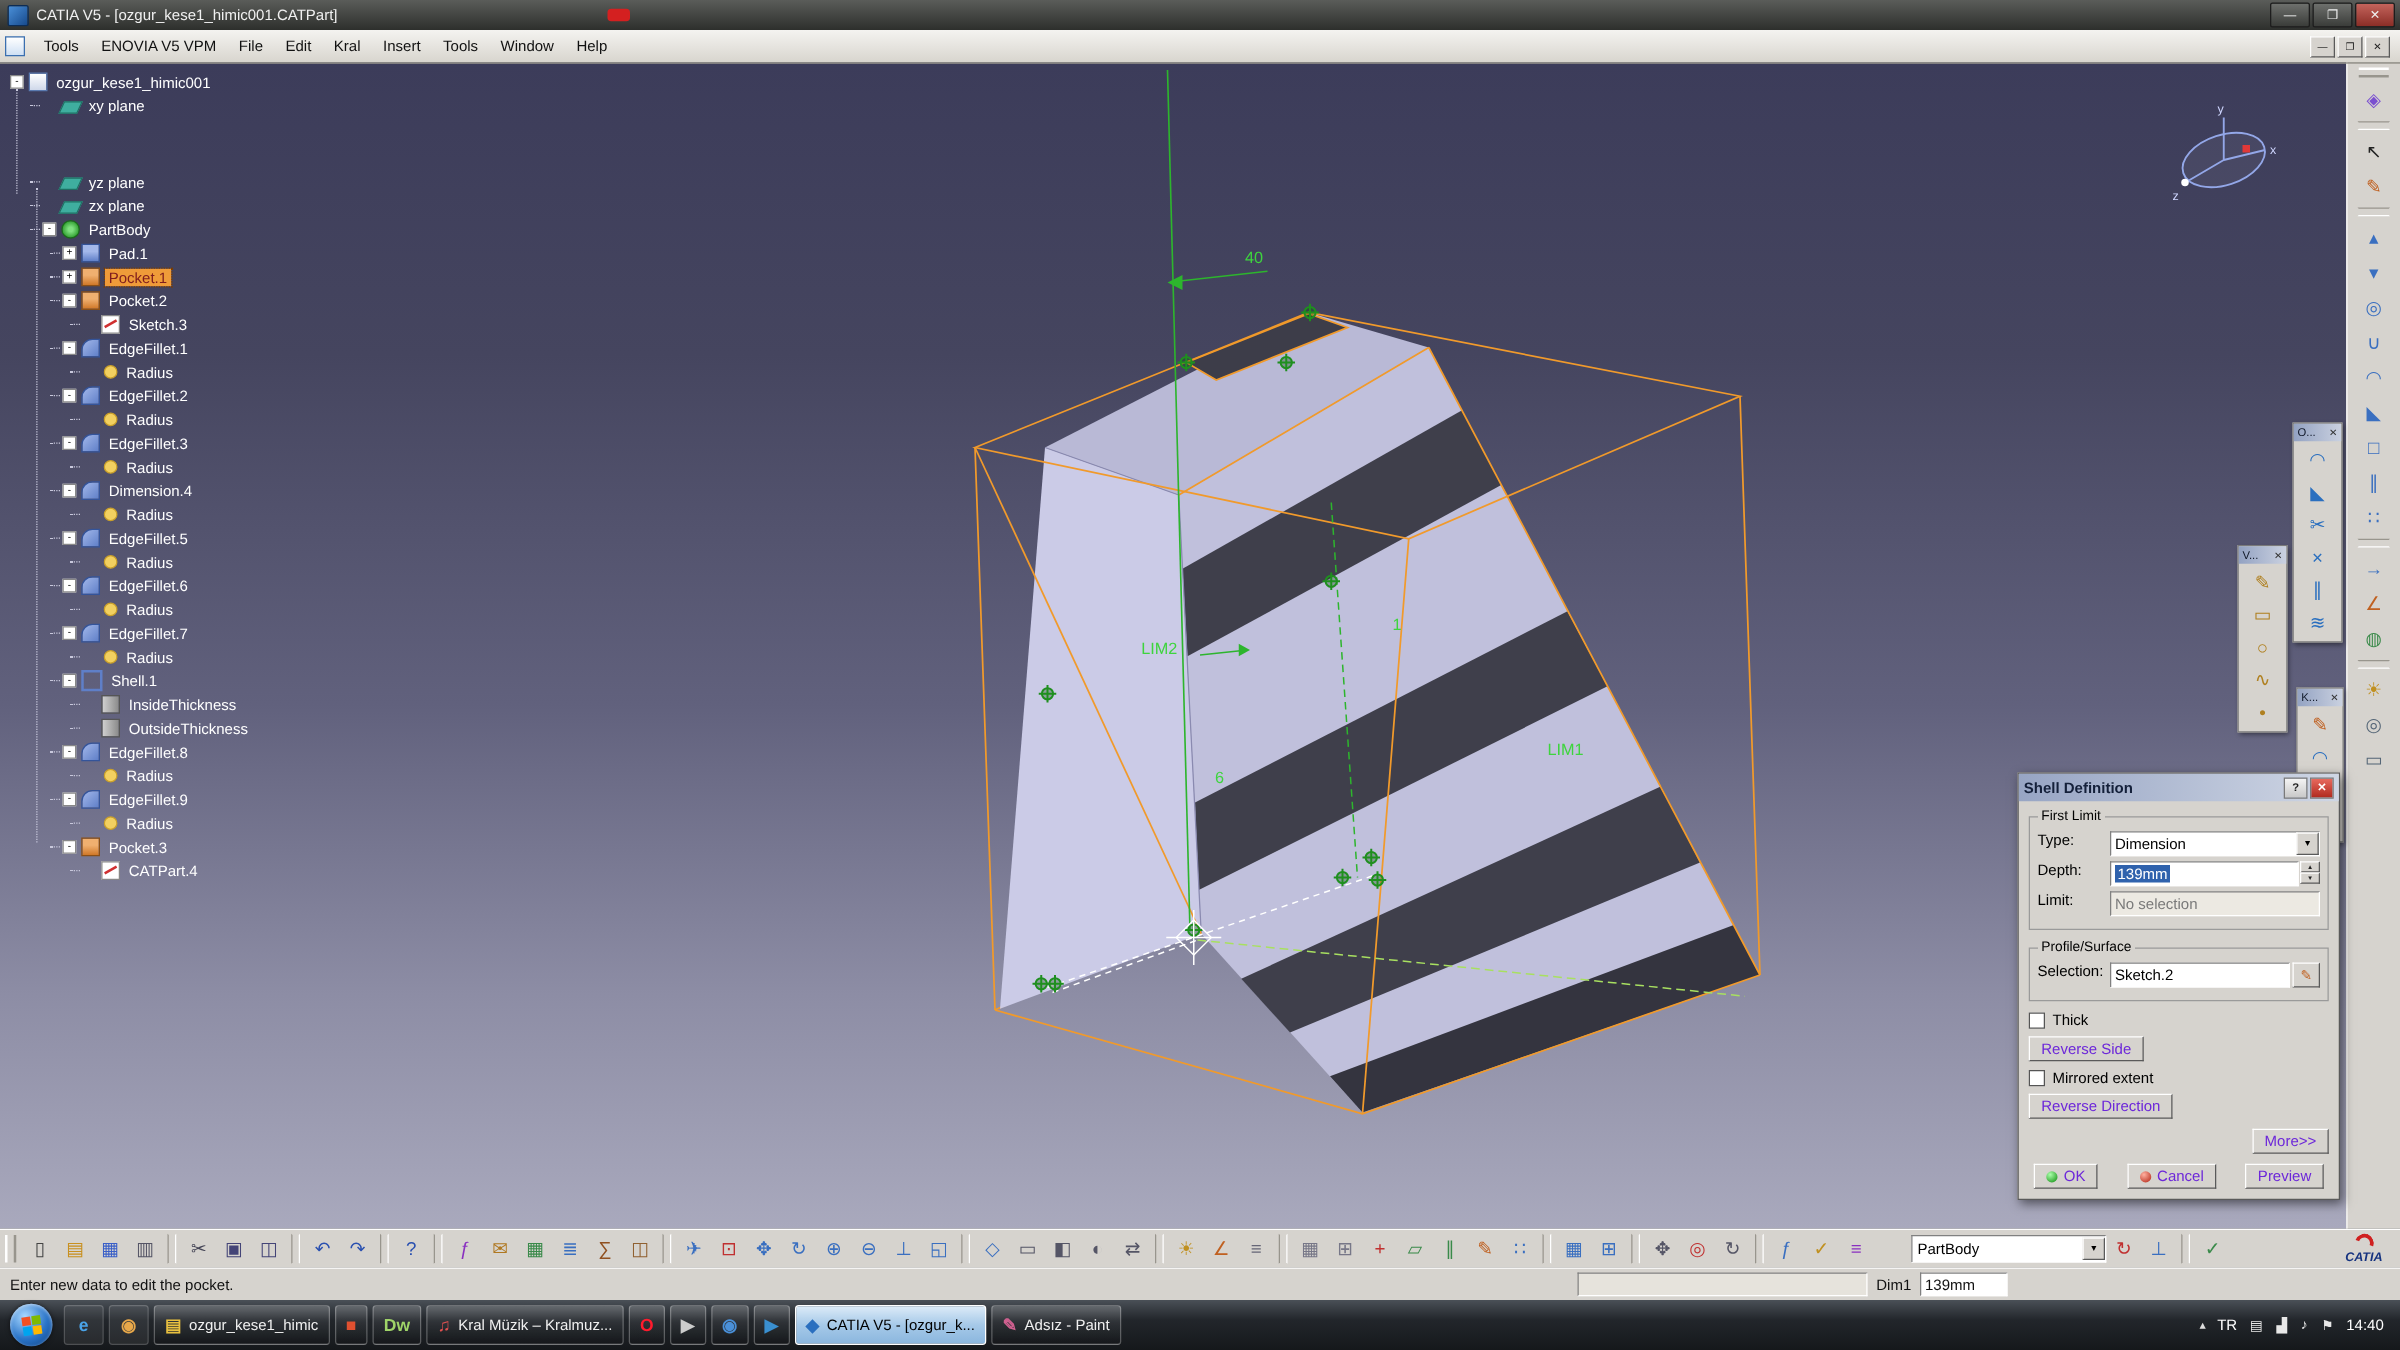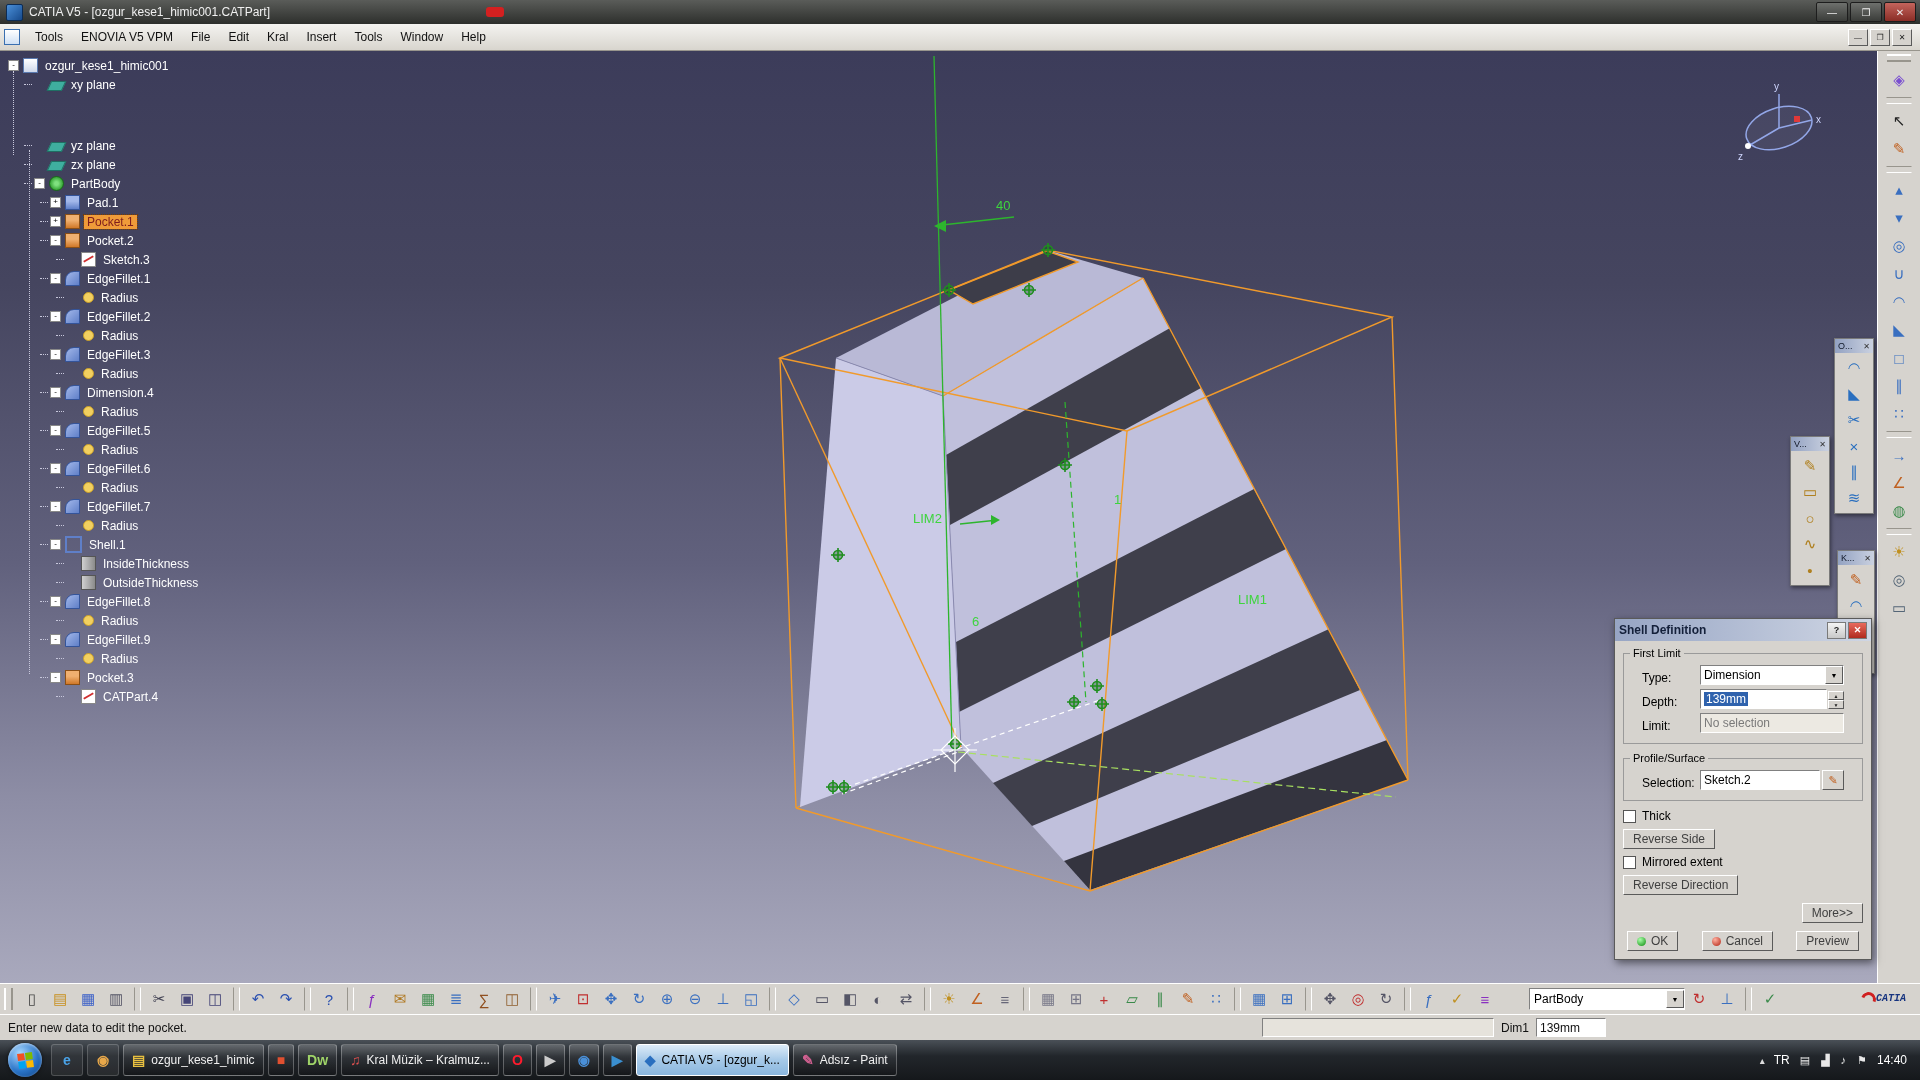--- a/index.html
+++ b/index.html
@@ -69,46 +69,46 @@
 
   
   .dialog{position:absolute;left:1614px;top:618px;width:258px;background:#d6d3ce;border:1px solid #5a5a5a;box-shadow:2px 3px 8px rgba(0,0,0,.5);font-size:12px;color:#000;z-index:60;box-sizing:border-box;}
   .dlg-title{height:22px;background:linear-gradient(90deg,#97a5c4,#cfd6e4);display:flex;align-items:center;padding:0 4px;font-weight:bold;color:#14203a;}
   .dlg-title span:first-child{flex:1;}
   .dbtn{width:17px;height:15px;display:flex;align-items:center;justify-content:center;font-size:9px;background:linear-gradient(#f4f4f4,#c8c8c8);border:1px solid #7a7a7a;margin-left:2px;color:#222;}
   .dbtn.red{background:linear-gradient(#e86a5e,#b02a1e);color:#fff;}
   .dlg-body{padding:6px 8px 8px;}
   fieldset{border:1px solid #9a9a9a;margin:0 0 8px;padding:2px 6px 6px;}
   legend{font-size:11px;padding:0 3px;}
-  .frow{display:flex;align-items:flex-end;margin:4px 12px;}
+  .frow{display:flex;align-items:flex-start;margin:4px 0;}
   .flabel{width:58px;flex:none;}
   .combo{flex:1;height:18px;background:#fff;border:1px solid;border-color:#808080 #fff #fff #808080;display:flex;align-items:center;justify-content:space-between;padding:0 0 0 3px;}
   .combo-arrow{width:16px;height:16px;background:#d6d3ce;border:1px solid;border-color:#fff #5a5a5a #5a5a5a #fff;font-size:7px;display:flex;align-items:center;justify-content:center;}
   .inputbox{flex:1;height:18px;background:#fff;border:1px solid;border-color:#808080 #fff #fff #808080;display:flex;align-items:center;padding:0 3px;}
   .inputbox.disabled{background:#ece9e2;color:#7a7a7a;}
   .sel{background:#2f62ad;color:#fff;padding:0 2px;}
   .spinner{width:16px;height:18px;display:flex;flex-direction:column;margin-left:1px;}
   .spin{flex:1;background:#d6d3ce;border:1px solid;border-color:#fff #5a5a5a #5a5a5a #fff;font-size:5px;display:flex;align-items:center;justify-content:center;color:#222;}
   .mini-btn{width:20px;height:18px;background:#d6d3ce;border:1px solid;border-color:#fff #5a5a5a #5a5a5a #fff;font-size:11px;display:flex;align-items:center;justify-content:center;color:#c06020;margin-left:2px;}
-  .btn{background:#d6d3ce;border:1px solid;border-color:#fff #5a5a5a #5a5a5a #fff;height:20px;padding:0 9px;font-size:12px;display:inline-flex;align-items:center;color:#404040;}
+  .btn{background:#d6d3ce;border:1px solid;border-color:#fff #5a5a5a #5a5a5a #fff;height:20px;padding:0 9px;font-size:12px;display:inline-flex;align-items:center;color:#6d28d9;}
   .cbrow{display:flex;align-items:center;margin:6px 0;}
   .cb{width:11px;height:11px;background:#fff;border:1px solid #555;margin-right:6px;flex:none;}
   .more-row{text-align:right;margin:8px 0 6px;}
   .footer{display:flex;justify-content:space-between;padding:2px 4px 0;}
   .dot{width:9px;height:9px;border-radius:50%;margin-right:5px;}
   .dot.green{background:radial-gradient(circle at 35% 30%,#aaffaa,#0a8a0a);}
   .dot.red{background:radial-gradient(circle at 35% 30%,#ffb0a0,#b02010);}
 
   
   .bottom-toolbar{position:absolute;top:983px;left:0;right:0;height:31px;background:#d6d3ce;border-top:1px solid #fff;display:flex;align-items:center;padding:0 4px;z-index:70;box-sizing:border-box;}
   .bottom-toolbar .vsep{width:5px;height:22px;border-left:1px solid #98958d;border-right:1px solid #fff;margin:0 4px;}
   .tb-handle{width:5px;height:22px;border-left:2px solid #fff;border-right:2px solid #98958d;margin-right:5px;}
   .host{display:contents;}
   .combo-wide{width:150px;height:20px;background:#fff;border:1px solid;border-color:#808080 #fff #fff #808080;display:flex;align-items:center;justify-content:space-between;padding-left:4px;font-size:12px;margin-left:30px;flex:none;}
-  .catia-logo{margin-left:auto;margin-right:10px;display:flex;align-items:center;line-height:1;font-family:Liberation Mono, monospace;}
+  .catia-logo{margin-left:auto;margin-right:10px;display:flex;flex-direction:column;align-items:center;line-height:1;}
   .logo-swirl{width:9px;height:9px;border:3px solid #d02020;border-bottom-color:transparent;border-left-color:transparent;border-radius:50%;transform:rotate(-25deg);}
   .logo-text{color:#16337f;font-weight:bold;font-size:10px;font-style:italic;}
 
   
   .statusbar{position:absolute;top:1014px;left:0;right:0;height:26px;background:#d6d3ce;border-top:1px solid #fff;display:flex;align-items:center;font-size:12px;color:#111;padding:0 8px;z-index:70;box-sizing:border-box;}
   .status-right{margin-left:auto;margin-right:306px;display:flex;align-items:center;gap:7px;}
   .sunken{background:#e6e3dc;border:1px solid;border-color:#808080 #fff #fff #808080;height:17px;}
   .status-extra{width:230px;}
   .dim-box{width:62px;background:#fff;display:flex;align-items:center;padding:0 3px;}
 

